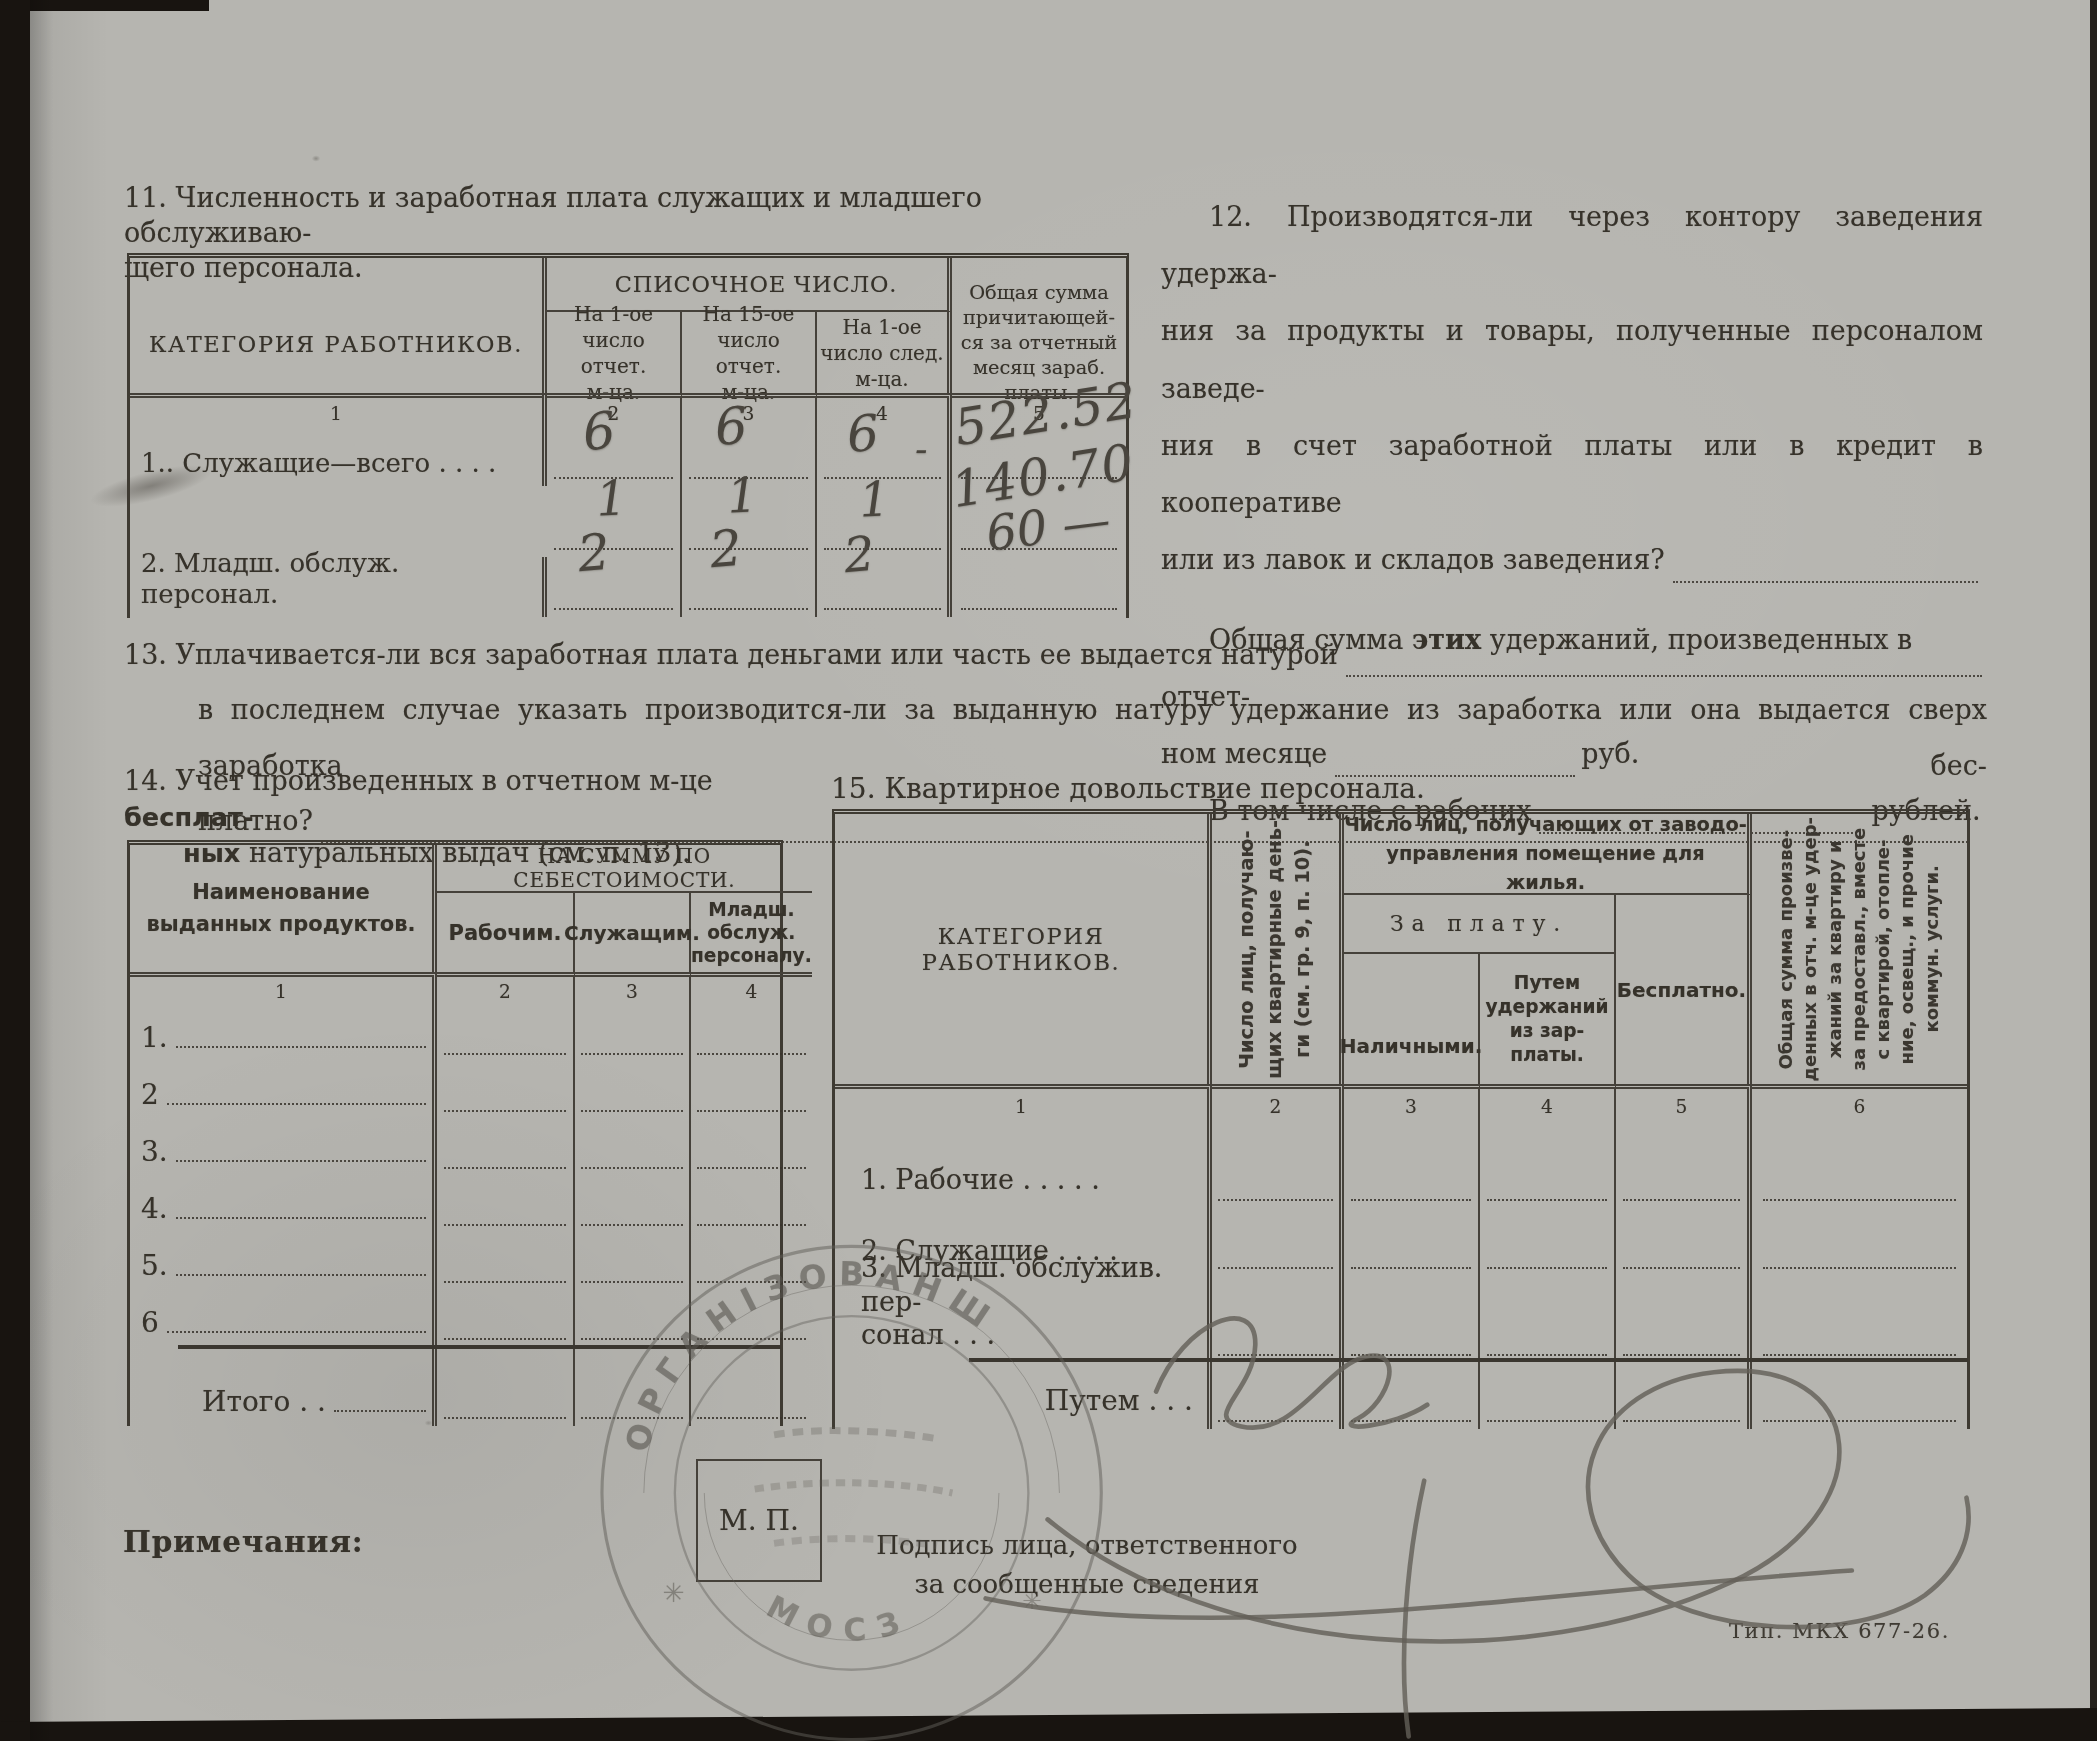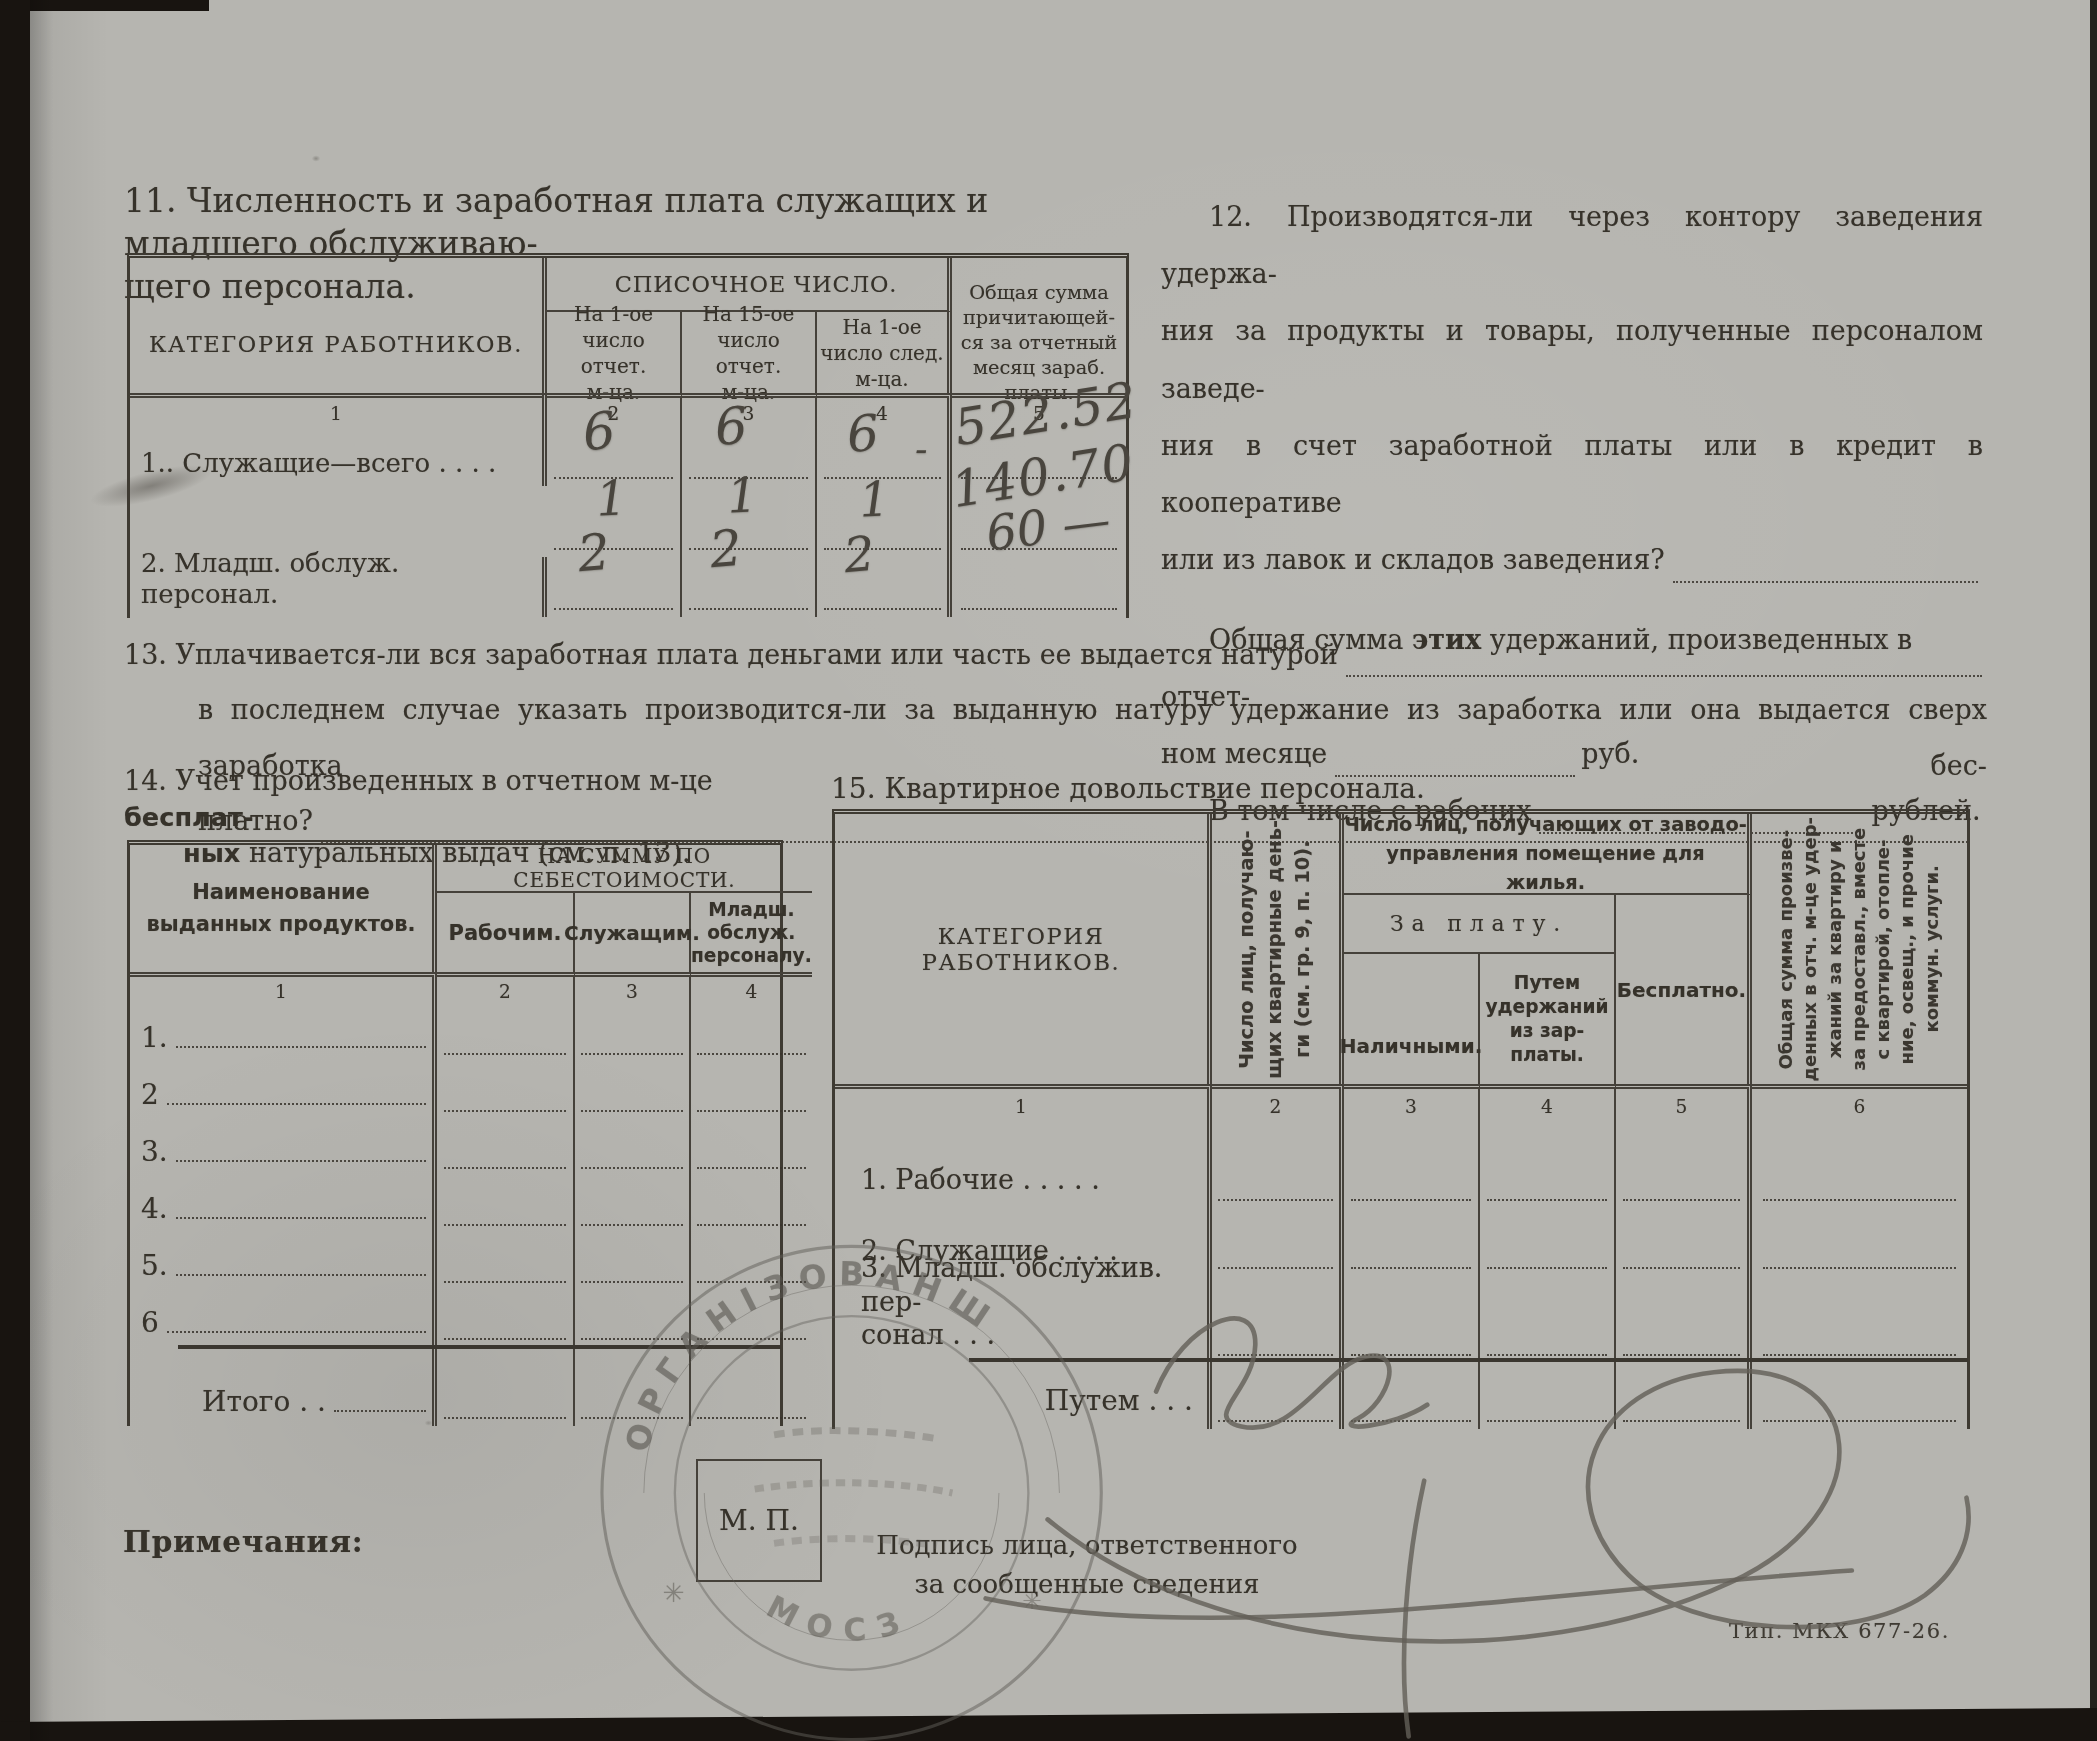--- a/index.html
+++ b/index.html
@@ -55,21 +55,21 @@
   <div class="edge" style="left:0;top:0;width:29.5px;height:1742px;"></div>
   <div class="edge" style="left:0;top:0;width:209px;height:11px;"></div>
   <div class="edge" style="right:0;top:0;width:7px;height:1742px;background:#25211c;"></div>
   <div class="edge" style="left:-9.3px;top:1722px;width:2125px;height:35px;transform:rotate(-0.38deg);transform-origin:left top;"></div>
   <div class="abs" style="left:29.5px;top:0;width:23px;height:1742px;background:linear-gradient(90deg,rgba(0,0,0,.18),transparent);"></div>
 
   <div class="smudge" style="left:62px;top:465px;width:178px;height:42px;transform:rotate(-14deg);"></div>
   <div class="smudge" style="left:310px;top:154px;width:12.4px;height:9.3px;opacity:.8;"></div>
   <div class="smudge" style="left:423px;top:1419px;width:11px;height:7.8px;opacity:.6;"></div>
 
-  <div class="abs pre" style="left:124px;top:180px;width:1016px;font-size:33px;line-height:1.3;">11. Численность и заработная плата служащих  и  младшего обслуживаю-
+  <div class="abs pre" style="left:124px;top:180px;width:1016px;font-size:27px;line-height:1.3;">11. Численность и заработная плата служащих  и  младшего обслуживаю-
 щего персонала.</div>
 
   <div class="tbl" style="left:127px;top:253px;width:1002px;height:365px;
               grid-template-columns:417px 135px 135px 135px 1fr;
               grid-template-rows:54px 81px 36px 57px 71px 60px;">
     <div class="cell brd" style="grid-area:1/1/4/2;font-size:22.5px;letter-spacing:1.6px;">КАТЕГОРИЯ РАБОТНИКОВ.</div>
     <div class="cell bb" style="grid-area:1/2/2/5;font-size:22.5px;letter-spacing:0.8px;border-right:5.4px double #45413a;padding-left:18px;">СПИСОЧНОЕ ЧИСЛО.</div>
     <div class="cell pre" style="grid-area:1/5/4/6;font-size:19.4px;line-height:1.28;">Общая сумма
 причитающей-
 ся за отчетный

